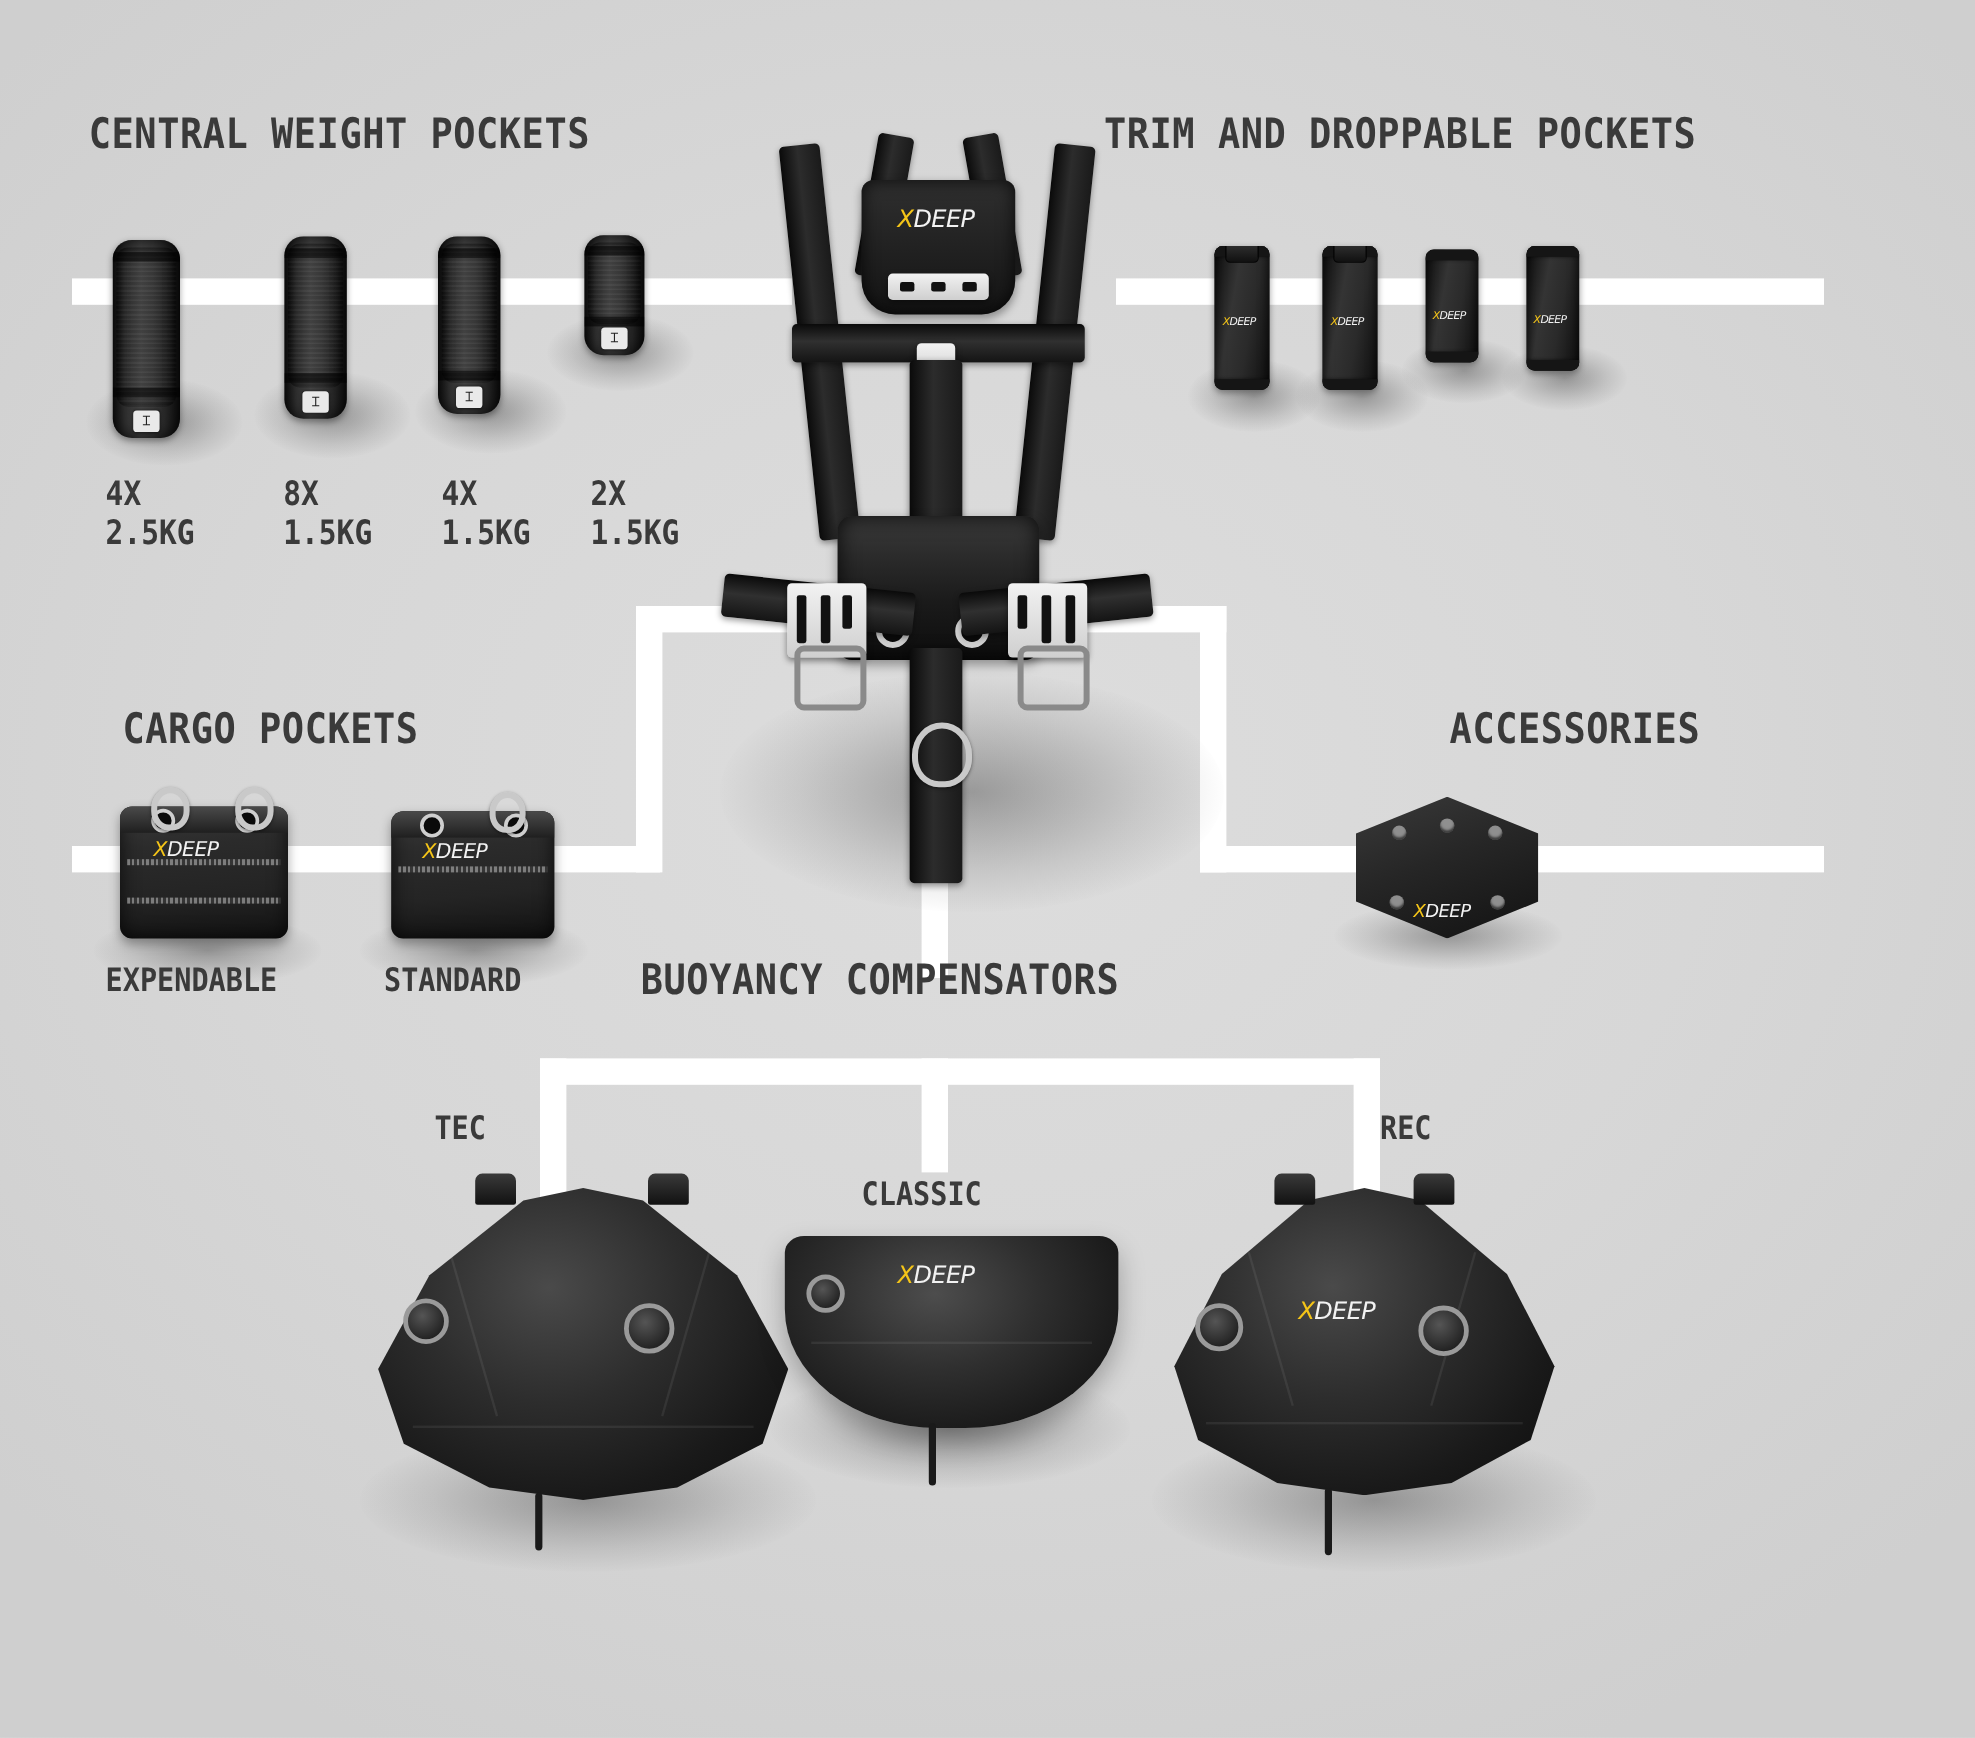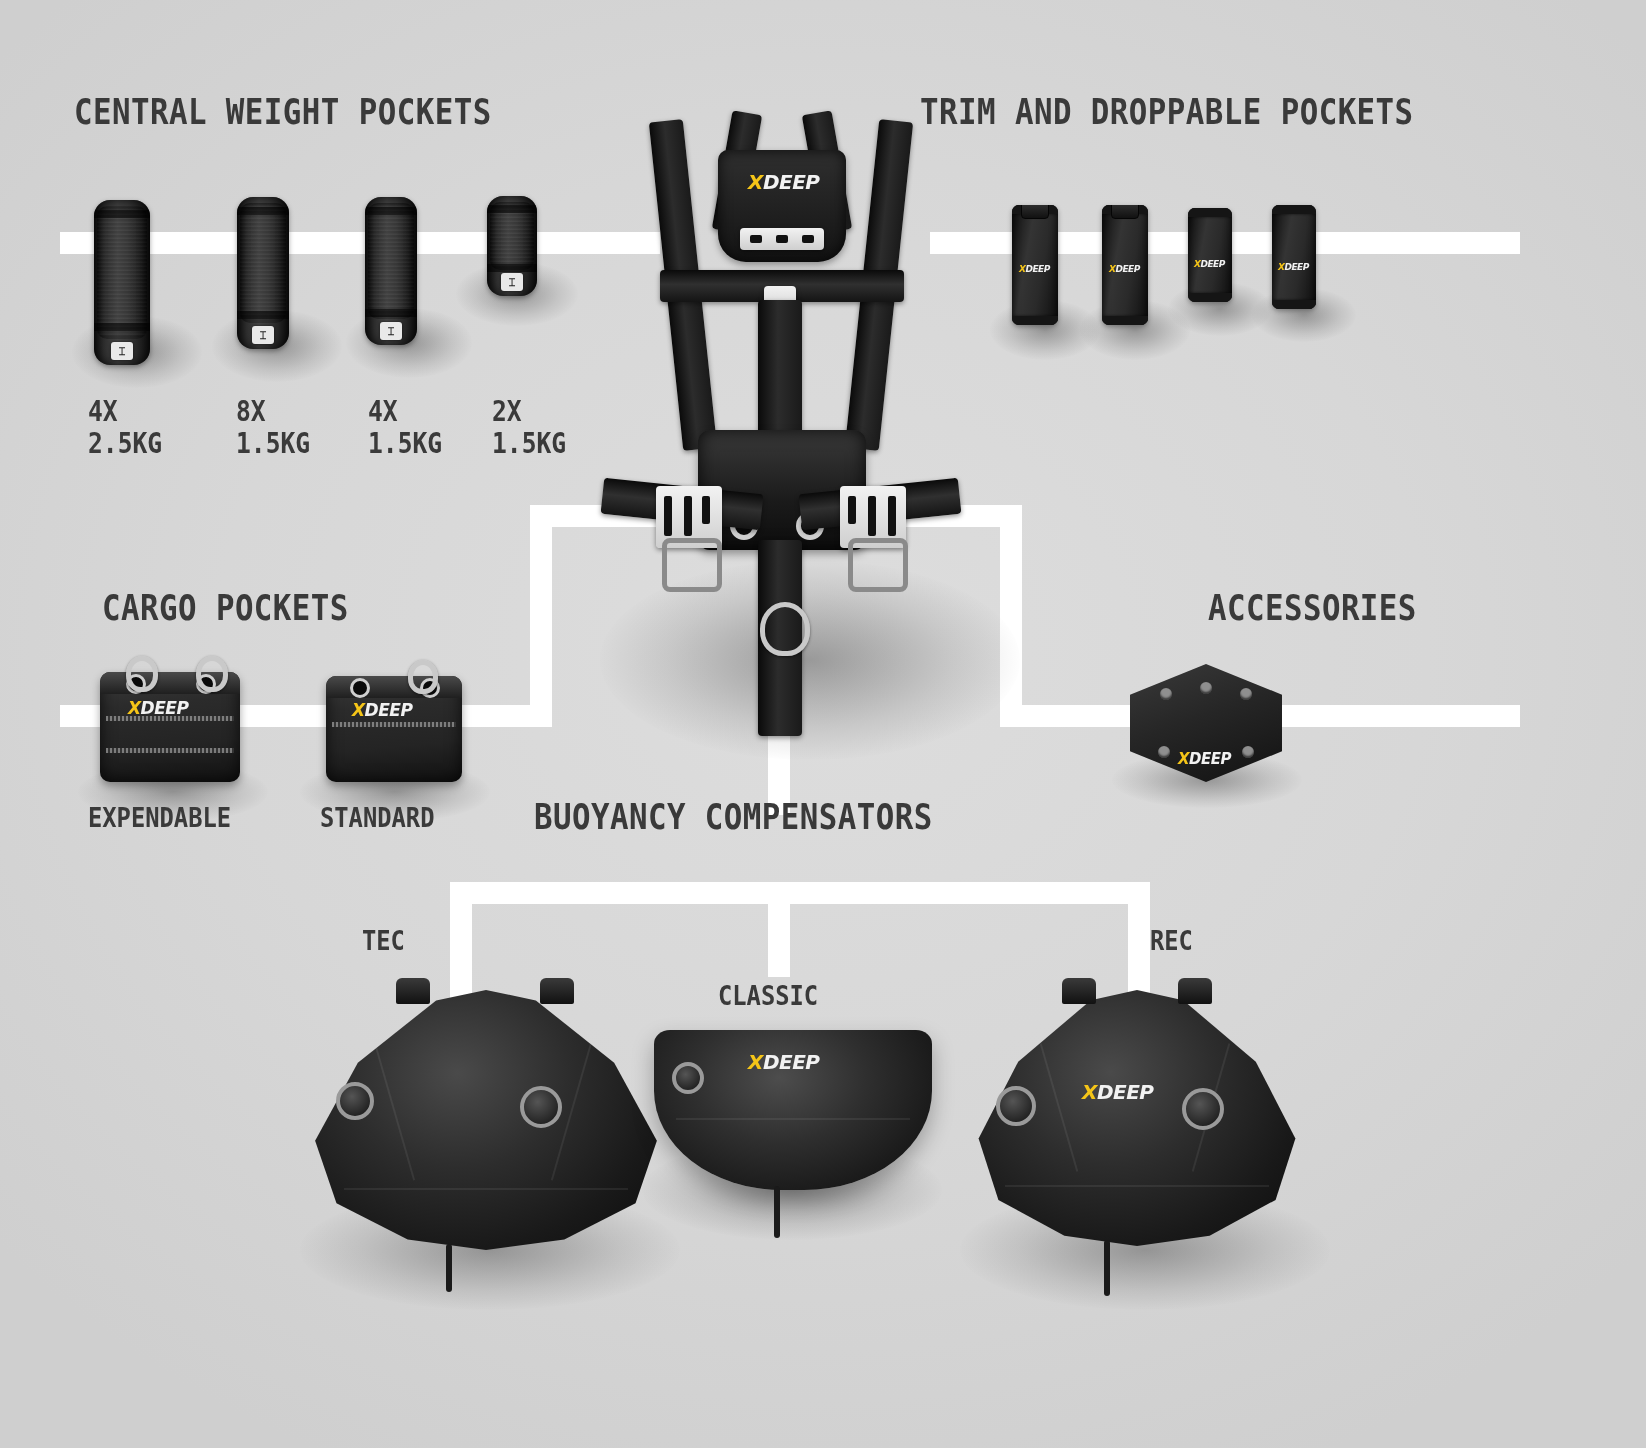--- a/index.html
+++ b/index.html
@@ -65,21 +65,21 @@
     background:linear-gradient(100deg,#0c0c0c 0%,#343434 35%,#2a2a2a 62%,#0e0e0e 100%);
     box-shadow:inset 0 0 9px rgba(0,0,0,.85),0 2px 5px rgba(0,0,0,.35);
     overflow:hidden;
   }
   .trimp .strap{position:absolute;left:0;right:0;height:9px;background:#151515;box-shadow:0 0 3px rgba(0,0,0,.6);}
   .trimp .clip{
     position:absolute;left:50%;transform:translateX(-50%);width:26px;height:20px;
     background:linear-gradient(180deg,#3c3c3c,#111);border-radius:4px;border:1px solid #050505;
   }
   .logo{
-    position:absolute;font-weight:700;white-space:nowrap;
+    position:absolute;font-weight:400;white-space:nowrap;
     font-family:"DejaVu Sans","Liberation Sans",sans-serif;
     font-style:italic;letter-spacing:-.5px;line-height:1;
   }
   .logo .x{color:#f5c518;}
   .logo .d{color:#f2f2f2;}
   
   .cargo{
     position:absolute;border-radius:10px;
     background:linear-gradient(175deg,#3a3a3a 0%,#2b2b2b 30%,#242424 65%,#121212 100%);
     box-shadow:inset 0 0 16px rgba(0,0,0,.75),0 4px 9px rgba(0,0,0,.35);

